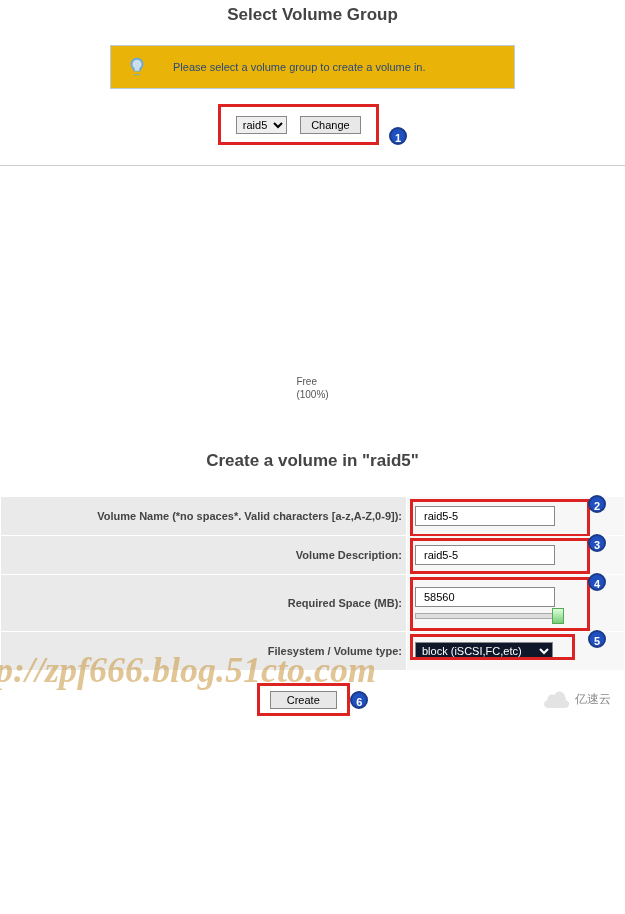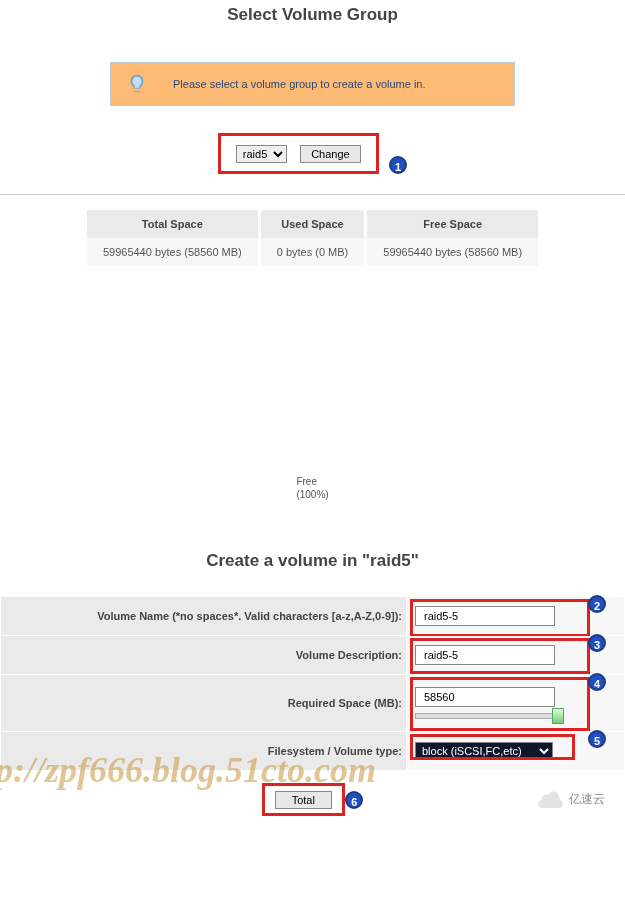--- a/index.html
+++ b/index.html
@@ -17,23 +17,23 @@
     }
     h2 {
       text-align: center;
       font-size: 17px;
       font-weight: bold;
       color: #444;
       padding: 5px 0 10px;
       font-family: Verdana, sans-serif;
     }
     .hint-box {
-      background: #fdba74;
+      background: #eab308;
       border: 1px solid #bcd;
-      margin: 27px auto;
+      margin: 10px auto;
       width: 405px;
       display: flex;
       align-items: center;
       padding: 10px 15px;
       min-height: 38px;
     }
     .hint-icon {
       width: 22px; height: 22px; margin-right: 25px;
     }
     .hint-text {
@@ -168,21 +168,21 @@
       font-family: Georgia, serif;
       font-style: italic;
       font-weight: bold;
       color: rgba(200,150,60,0.55);
       pointer-events: none;
       white-space: nowrap;
     }
     .watermark-logo {
       position: absolute;
       bottom: 8px;
-      right: 20px;
+      right: 14px;
       font-size: 12px;
       color: #888;
       display: flex;
       align-items: center;
       gap: 4px;
     }
     .watermark-logo svg { opacity: 0.4; }
   </style>
 </head>
 <body>
@@ -204,34 +204,20 @@
         <option>raid5</option>
       </select>
       &nbsp;
       <button class="btn">Change</button>
     </span>
     <span class="marker" style="position:static;margin-left:6px;vertical-align:bottom">1</span>
   </div>
 </div>
 
 <div class="section" style="border-bottom:none">
-  <table class="stats-table">
-    <tbody>
-        <tr>
-      <th>Total Space</th>
-      <th>Used Space</th>
-      <th>Free Space</th>
-    </tr>
-    <tr>
-      <td>59965440 bytes (58560 MB)</td>
-      <td>0 bytes (0 MB)</td>
-      <td>59965440 bytes (58560 MB)</td>
-    </tr>
-  </tbody>
-    </table>
   <div class="chart-area">
     <div class="chart-caption">
       <span>Free</span><br>
       <span>(100%)</span>
     </div>
   </div>
 </div>
 
 <div>
   <h2>Create a volume in "raid5"</h2>
@@ -271,21 +257,21 @@
         <select style="background:#0f172a;color:#fff;width:138px">
           <option>block (iSCSI,FC,etc)</option>
         </select>
         <span class="marker" style="right:18px;top:-2px">5</span>
       </td>
     </tr>
   </tbody>
     </table>
   <div class="create-row">
     <span class="red-box" style="padding:4px 10px">
-      <button class="btn" style="padding:2px 16px">Total</button>
+      <button class="btn" style="padding:2px 16px">Create</button>
     </span>
     <span class="marker" style="position:static;margin-left:0;vertical-align:middle;margin-left:-4px">6</span>
   </div>
 </div>
 
 <div class="watermark">p://zpf666.blog.51cto.com</div>
 <div class="watermark-logo">
   <svg width="28" height="18" viewBox="0 0 28 18">
       <path fill="#bbb" d="M22 7c0-3-2.5-5.5-5.5-5.5-2.4 0-4.4 1.5-5.1 3.6C10.7 4.7 9.9 4.5 9 4.5 6.5 4.5 4.5 6.5 4.5 9c0 .3 0 .6.1.9C2.6 10.4 1 12.1 1 14c0 2.2 1.8 4 4 4h17c2.2 0 4-1.8 4-4 0-2-1.5-3.7-3.5-3.9.3-.7.5-1.5.5-2.1z"></path>
     </svg>

